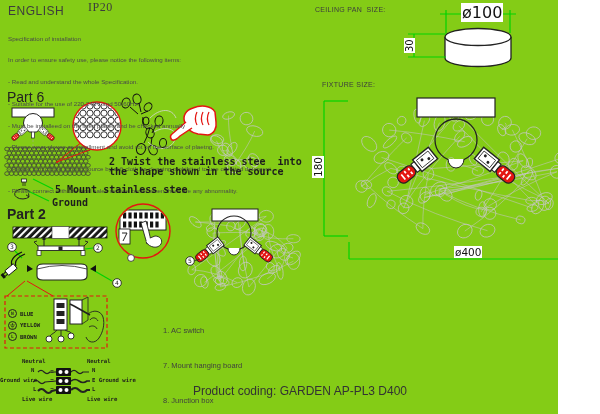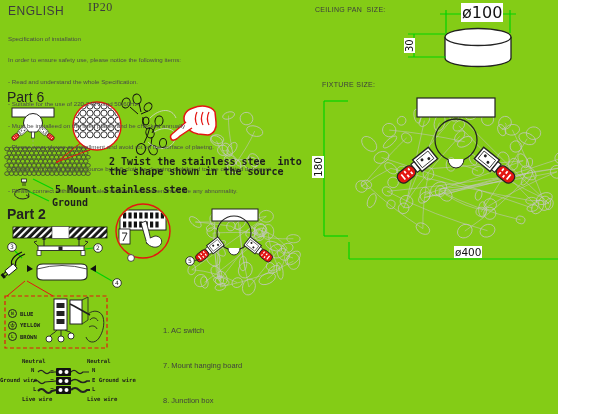--- a/index.html
+++ b/index.html
@@ -680,13 +680,14 @@
   <div class="t mono wd" style="left:87px;top:396px;">Live wire</div>
 
   <div class="t list" style="left:163px;top:302px;">
     <div>1. AC switch</div>
     <div>7. Mount hanging board</div>
     <div>8. Junction box</div>
     
     
   </div>
 
+  <div class="t coding" style="left:150px;top:384px;">Product coding: GARDEN AP-PL3 D400</div>
 </div>
 
 </body></html>

